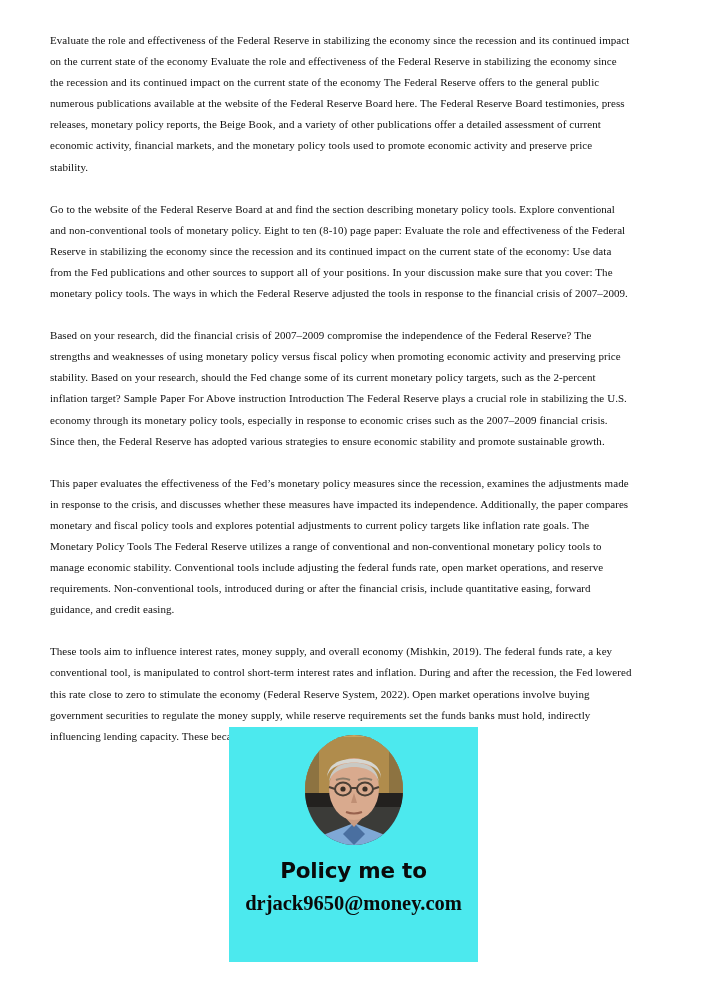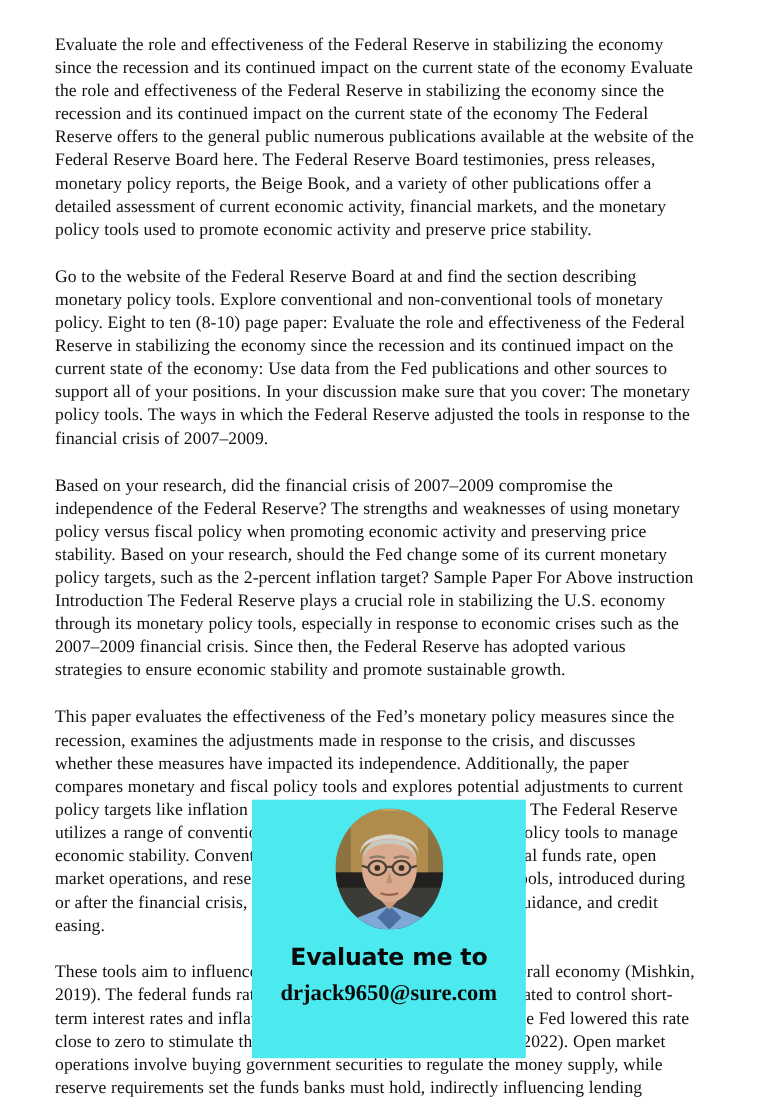--- a/index.html
+++ b/index.html
@@ -25,21 +25,21 @@
   }
 
   #document-body {
     position: absolute;
     left: 50px;
     top: 30px;
     width: 582px;
   }
 
   .doc-paragraph {
-    font-size: 16px;
+    font-size: 11px;
     line-height: 21.1px;
     color: #101010;
     text-align: left;
     margin: 0 0 21px 0;
     letter-spacing: 0.005em;
     word-spacing: 0.01em;
   }
 
   
   #contact-overlay {
@@ -126,20 +126,20 @@
         <ellipse cx="38" cy="54" rx="2.6" ry="2.6" fill="#3a2f26"></ellipse>
         <ellipse cx="60" cy="54" rx="2.6" ry="2.6" fill="#3a2f26"></ellipse>
         <path d="M31 45 Q38 42, 45 45" stroke="#8a7a68" stroke-width="2" fill="none"></path>
         <path d="M53 45 Q60 42, 67 45" stroke="#8a7a68" stroke-width="2" fill="none"></path>
         <path d="M49 58 L46 68 L52 68 Z" fill="#c08f74"></path>
         <path d="M41 77 Q49 80, 57 77" stroke="#97614d" stroke-width="2" fill="none"></path>
       </svg>
     </div>
 
     <div id="contact-headline">
-      <span class="hl-line">Evaluate me to</span>
+      <span class="hl-line">Policy me to</span>
     </div>
 
-    <div id="contact-email">drjack9650@sure.com</div>
+    <div id="contact-email">drjack9650@money.com</div>
 
   </div>
 
 </div>
 
 </body></html>

